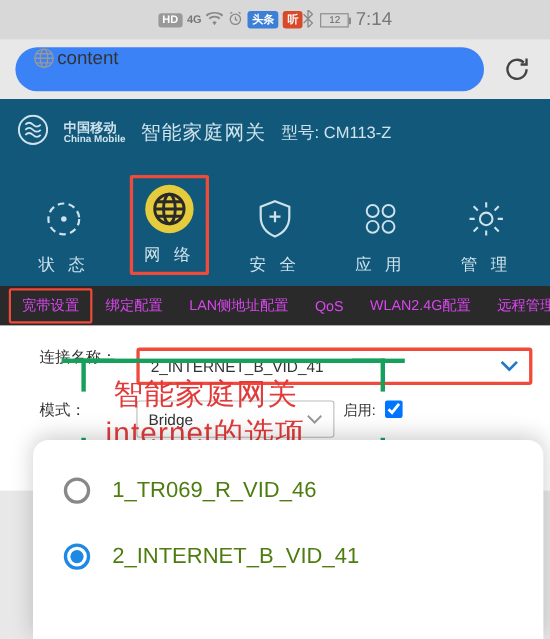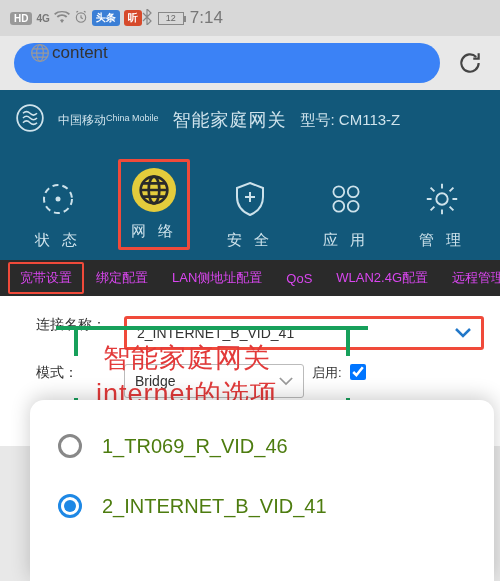--- a/index.html
+++ b/index.html
@@ -1,35 +1,35 @@
 <!DOCTYPE html>
 <html><head>
 <meta charset="utf-8">
 <style>
   * { margin: 0; padding: 0; box-sizing: border-box; font-family: -apple-system, "Helvetica Neue", Arial, sans-serif; }
   body { width: 500px; height: 581px; background: #e8e8e8; overflow: hidden; position: relative; }
 
   
-  .status-bar { height: 36px; background: #d8d8d8; display: flex; align-items: center; justify-content: flex-start; padding: 0 10px; font-size: 13px; color: #555; }
+  .status-bar { height: 36px; background: #d8d8d8; display: flex; align-items: center; justify-content: center; padding: 0 10px; font-size: 13px; color: #555; }
   .status-left { display: flex; align-items: center; gap: 4px; }
   .badge { background: #999; color: #fff; border-radius: 3px; padding: 1px 4px; font-size: 10px; font-weight: bold; }
   .badge-blue { background: #3b7fd6; }
   .badge-red { background: #d64a2b; }
   .status-right { display: flex; align-items: center; gap: 6px; color: #666; }
 
   
   .url-bar { height: 54px; background: #e8e8e8; display: flex; align-items: center; padding: 0 14px; gap: 14px; }
   .url-input-wrap { flex: 1; background: #3b82f6; border-radius: 22px; height: 40px; display: flex; align-items: flex-start; padding: 0 16px; gap: 2px; }
   .url-input { border: none; outline: none; background: transparent; font-size: 17px; color: #333; flex: 1; }
   .globe-gray { color: #888; }
   .refresh { width: 32px; height: 32px; display: flex; align-items: center; justify-content: center; color: #555; }
 
   
   .router-header { background: #12587a; height: 60px; display: flex; align-items: center; padding: 0 16px; gap: 14px; color: #cfe3ec; font-size: 16px; }
-  .cm-logo { display: flex; flex-direction: row; line-height: 1; font-size: 9px; color: #cfe3ec; }
+  .cm-logo { display: flex; flex-direction: column; line-height: 1; font-size: 9px; color: #cfe3ec; font-weight: bold; }
   .cm-logo .cn { font-size: 12px; }
   .router-title { font-size: 18px; letter-spacing: 1px; font-weight: 500; }
   .router-model { font-size: 15px; }
 
   
   .main-nav { background: #12587a; height: 110px; display: flex; align-items: flex-end; justify-content: space-around; padding: 6px 10px 10px 10px; }
   .nav-item { display: flex; flex-direction: column; align-items: center; gap: 10px; color: #cde2eb; font-size: 15px; letter-spacing: 4px; width: 72px; }
   .nav-icon { width: 44px; height: 44px; display: flex; align-items: center; justify-content: center; }
   .nav-item.selected { border: 3px solid #f04a3a; border-radius: 2px; padding: 6px 0; }
   .nav-item.selected .nav-icon-circ { background: #e4cc3c; border-radius: 50%; width: 44px; height: 44px; display:flex; align-items:center; justify-content:center; }

